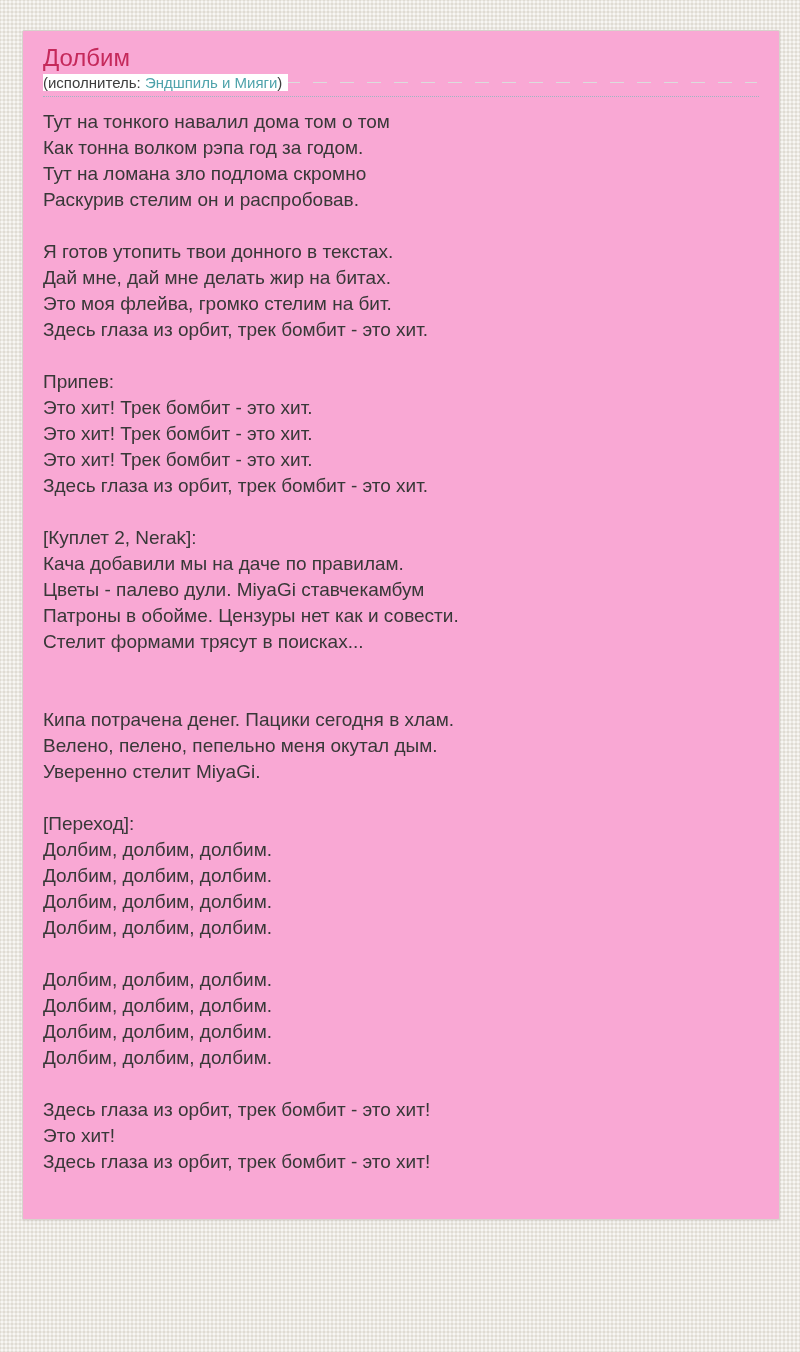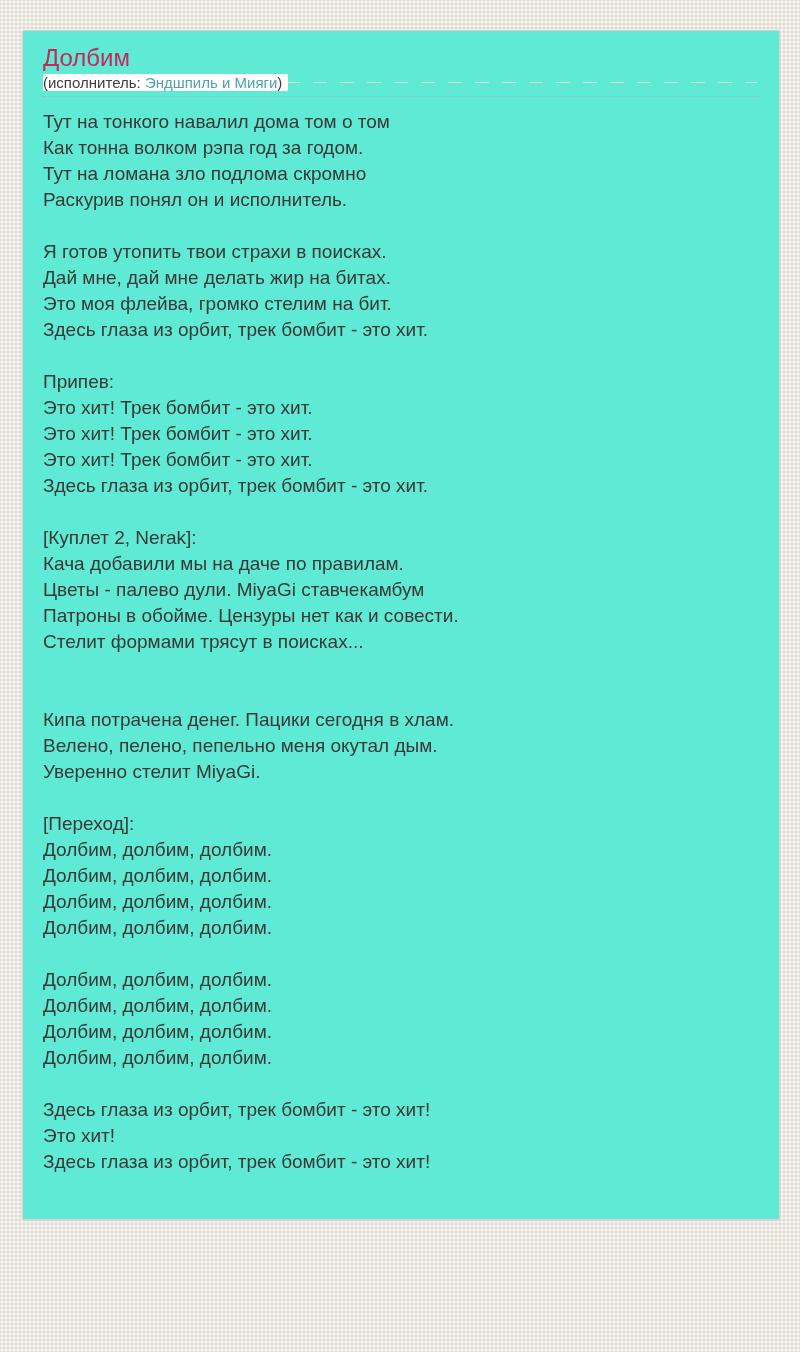--- a/index.html
+++ b/index.html
@@ -15,21 +15,21 @@
       radial-gradient(rgba(255,255,255,0.6) 1px, transparent 1.3px),
       radial-gradient(rgba(165,155,140,0.18) 1px, transparent 1.3px);
     background-size: 4px 4px, 4px 4px;
     background-position: 0 0, 2px 2px;
     overflow: hidden;
   }
   .content-box {
     box-sizing: border-box;
     width: 758px;
     margin: 30px 20px 0 22px;
-    background: #5eead4;
+    background: #f9a8d4;
     border: 1px solid #d7d3cc;
     border-radius: 2px;
     box-shadow: 0 1px 3px rgba(0,0,0,0.07);
     padding-bottom: 28px;
   }
   .song-header {
     padding: 13px 20px 0 20px;
   }
   .song-title {
     margin: 0;
@@ -85,22 +85,22 @@
 <div class="content-box">
   <div class="song-header">
     <h1 class="song-title">Долбим</h1>
     <div class="artist-row">
       <span class="artist-dash-line"></span>
       <span class="artist-text"><span>(исполнитель: </span><a class="artist-link">Эндшпиль и Мияги</a><span>)</span></span>
     </div>
   </div>
 
   <div class="lyrics">
-      <p class="stanza"><span>Тут на тонкого навалил дома том о том</span><br><span>Как тонна волком рэпа год за годом.</span><br><span>Тут на ломана зло подлома скромно</span><br><span>Раскурив понял он и исполнитель.</span></p>
-      <p class="stanza"><span>Я готов утопить твои страхи в поисках.</span><br><span>Дай мне, дай мне делать жир на битах.</span><br><span>Это моя флейва, громко стелим на бит.</span><br><span>Здесь глаза из орбит, трек бомбит - это хит.</span></p>
+      <p class="stanza"><span>Тут на тонкого навалил дома том о том</span><br><span>Как тонна волком рэпа год за годом.</span><br><span>Тут на ломана зло подлома скромно</span><br><span>Раскурив стелим он и распробовав.</span></p>
+      <p class="stanza"><span>Я готов утопить твои донного в текстах.</span><br><span>Дай мне, дай мне делать жир на битах.</span><br><span>Это моя флейва, громко стелим на бит.</span><br><span>Здесь глаза из орбит, трек бомбит - это хит.</span></p>
       <p class="stanza"><span>Припев:</span><br><span>Это хит! Трек бомбит - это хит.</span><br><span>Это хит! Трек бомбит - это хит.</span><br><span>Это хит! Трек бомбит - это хит.</span><br><span>Здесь глаза из орбит, трек бомбит - это хит.</span></p>
       <p class="stanza"><span>[Куплет 2, Nerak]:</span><br><span>Кача добавили мы на даче по правилам.</span><br><span>Цветы - палево дули. MiyaGi ставчекамбум</span><br><span>Патроны в обойме. Цензуры нет как и совести.</span><br><span>Стелит формами трясут в поисках...</span></p>
       <p class="stanza"><br><span>Кипа потрачена денег. Пацики сегодня в хлам.</span><br><span>Велено, пелено, пепельно меня окутал дым.</span><br><span>Уверенно стелит MiyaGi.</span></p>
       <p class="stanza"><span>[Переход]:</span><br><span>Долбим, долбим, долбим.</span><br><span>Долбим, долбим, долбим.</span><br><span>Долбим, долбим, долбим.</span><br><span>Долбим, долбим, долбим.</span></p>
       <p class="stanza"><span>Долбим, долбим, долбим.</span><br><span>Долбим, долбим, долбим.</span><br><span>Долбим, долбим, долбим.</span><br><span>Долбим, долбим, долбим.</span></p>
       <p class="stanza"><span>Здесь глаза из орбит, трек бомбит - это хит!</span><br><span>Это хит!</span><br><span>Здесь глаза из орбит, трек бомбит - это хит!</span></p>
     </div>
 </div>
 
 </body></html>

